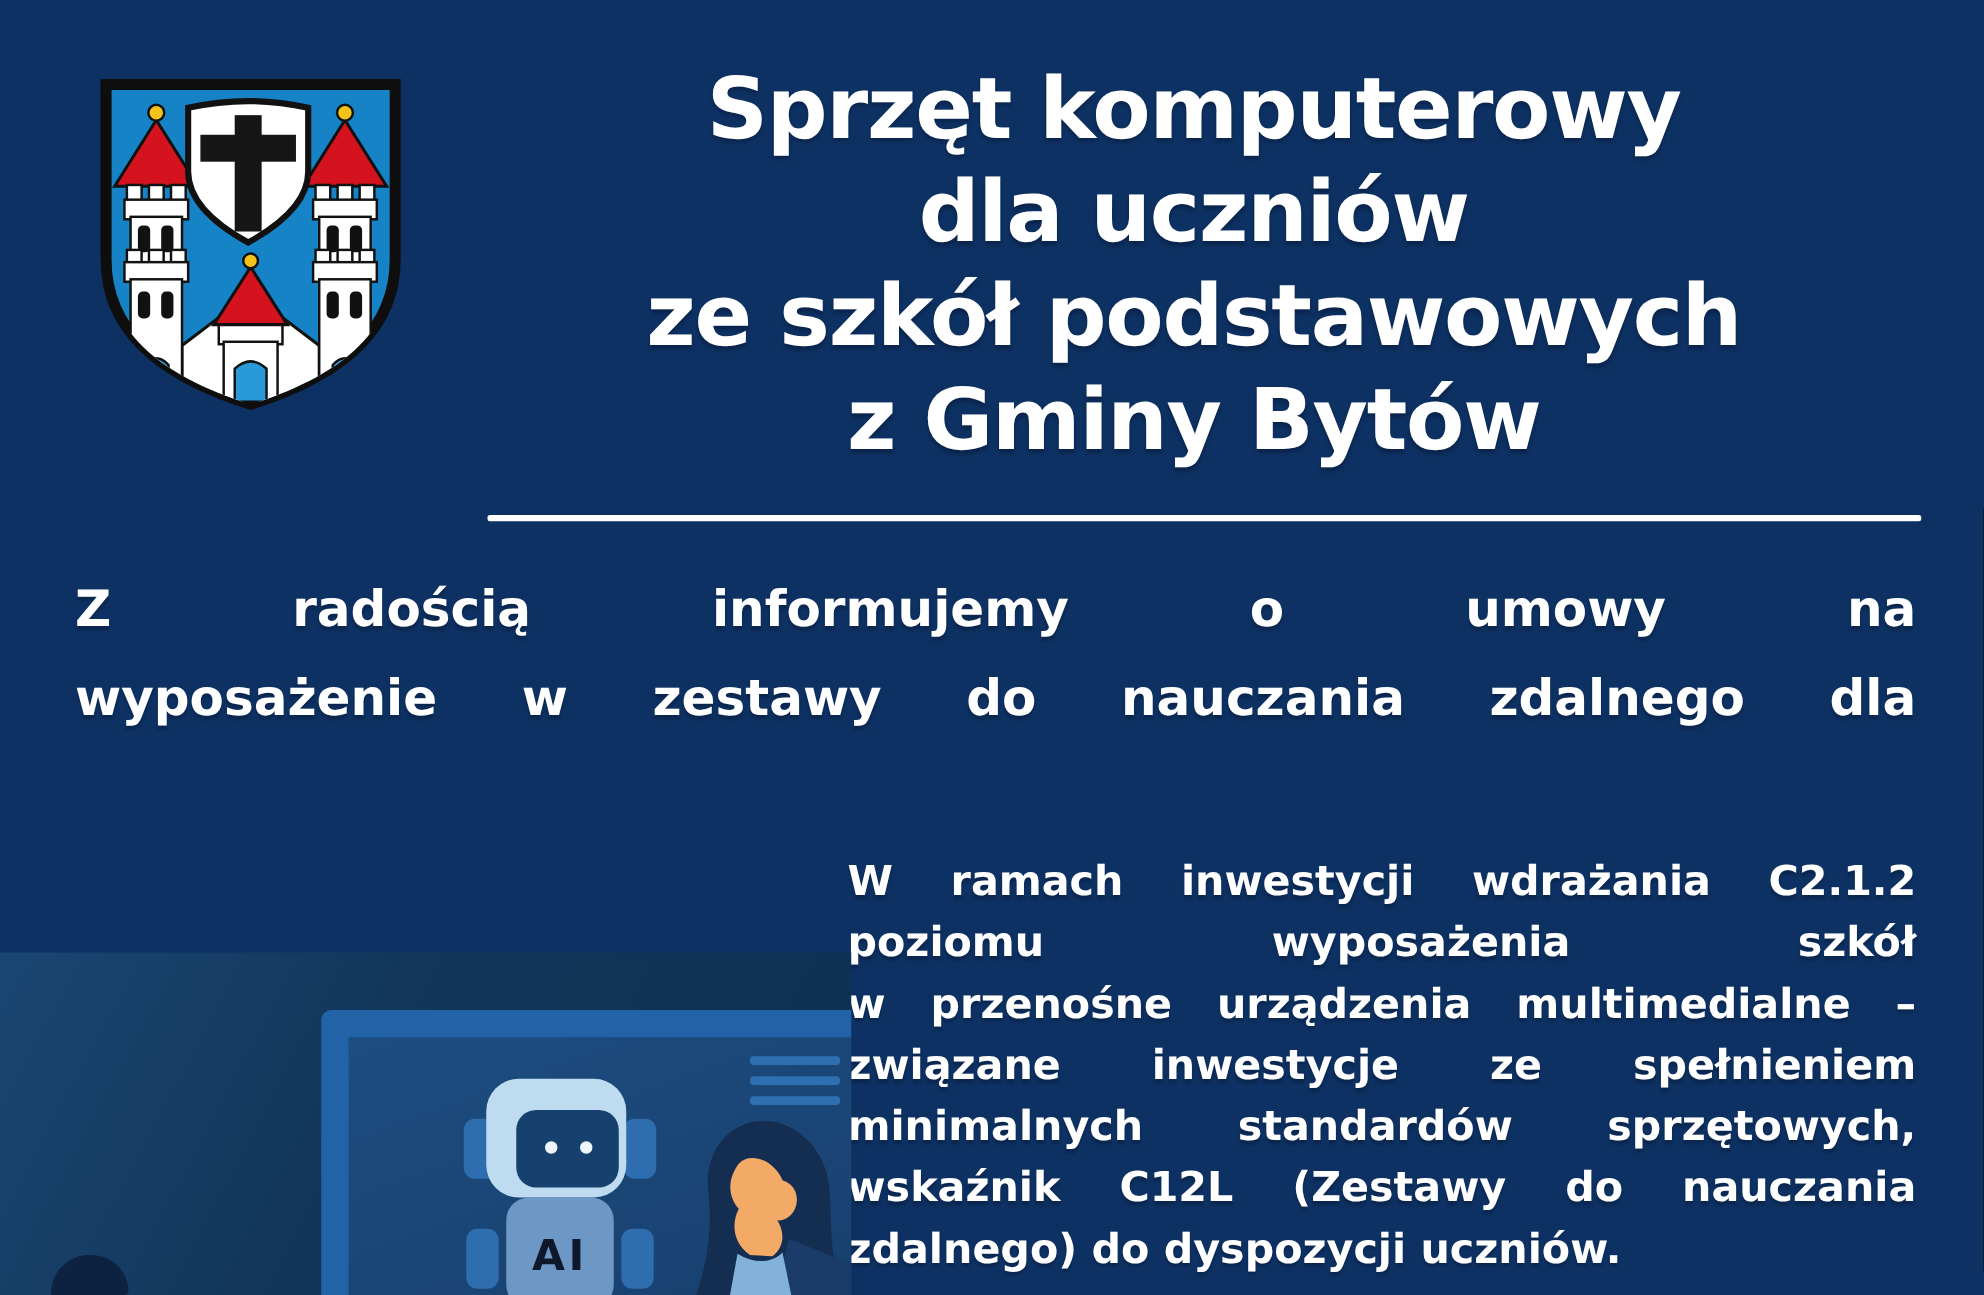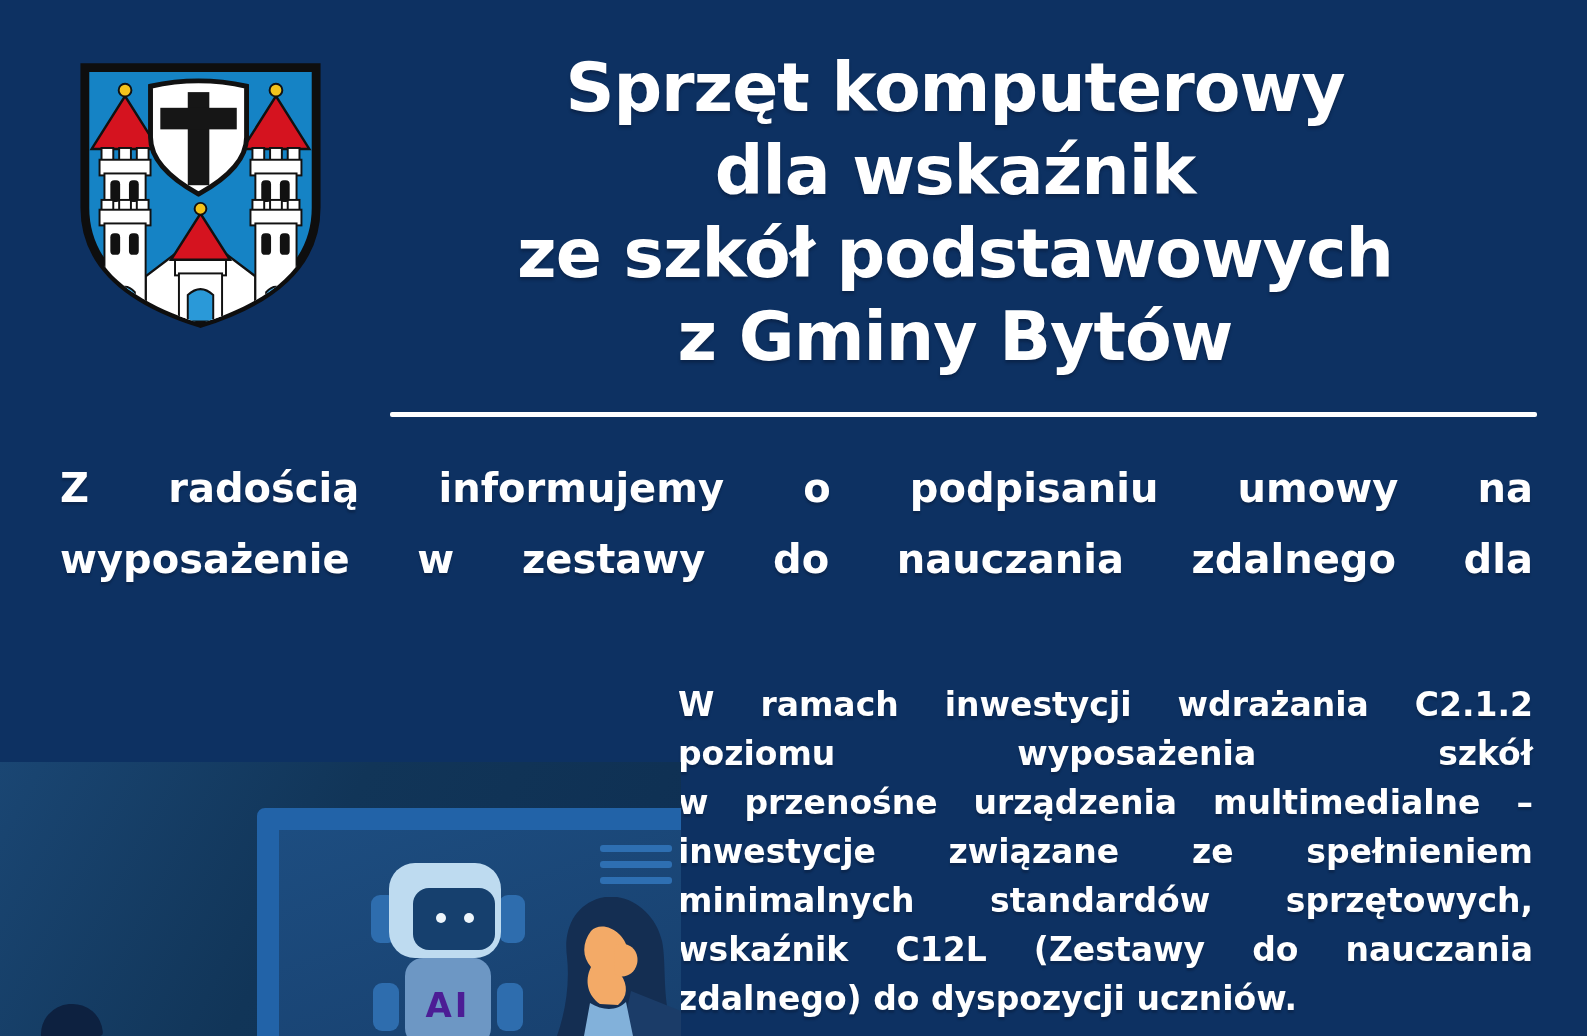--- a/index.html
+++ b/index.html
@@ -53,21 +53,21 @@
   .ear-l{left:2px; top:32px;} .ear-r{left:130px; top:32px;}
   .bear-l{left:4px; top:120px;} .bear-r{left:128px; top:120px;}
   .robot-head{left:20px; top:0; width:112px; height:95px; border-radius:26px; background:var(--robot-head);}
   .robot-face{left:44px; top:25px; width:82px; height:62px; border-radius:16px; background:var(--robot-face);}
   .robot-eye{width:10px; height:10px; border-radius:50%; background:#eef6fc; top:50px;}
   .eye-l{left:67px;} .eye-r{left:95px;}
   .robot-body{
     left:36px; top:95px; width:86px; height:88px; border-radius:18px; background:var(--robot-body);
     display:flex; align-items:center; justify-content:center;
   }
-  .robot-ai{font-size:34px; font-weight:700; letter-spacing:3px; color:#4c1d95; text-shadow:none; padding-top:6px;}
+  .robot-ai{font-size:34px; font-weight:700; letter-spacing:3px; color:#0f172a; text-shadow:none; padding-top:6px;}
   .teacher{position:absolute; left:555px; top:135px; width:126px; height:139px;}
   .teacher svg{width:100%; height:100%; display:block;}
   .student-head{
     position:absolute; left:40px; top:242px; width:62px; height:34px;
     background:#0d2140; border-radius:32px 32px 4px 4px; transform:rotate(-4deg);
   }
 </style>
 </head>
 <body>
 
@@ -116,37 +116,37 @@
       <g>
         <path d="M74,28 Q123,17 172,28 L172,80 Q172,111 123,138 Q74,111 74,80 Z" fill="#fff" stroke="#111" stroke-width="5"></path>
         <rect x="112" y="34" width="22" height="95" fill="#161616"></rect>
         <rect x="84" y="50" width="78" height="22" fill="#161616"></rect>
       </g>
     </svg>
   </div>
 
   <div class="title-block">
     <div class="title-line">Sprzęt komputerowy</div>
-    <div class="title-line">dla wskaźnik</div>
+    <div class="title-line">dla uczniów</div>
     <div class="title-line">ze szkół podstawowych</div>
     <div class="title-line">z Gminy Bytów</div>
   </div>
 
   <div class="divider"></div>
 
   <div class="para intro">
-      <div class="tline just"><span>Z</span><span>radością</span><span>informujemy</span><span>o</span><span>podpisaniu</span><span>umowy</span><span>na</span></div>
+      <div class="tline just"><span>Z</span><span>radością</span><span>informujemy</span><span>o</span><span>umowy</span><span>na</span></div>
       <div class="tline just"><span>wyposażenie</span><span>w</span><span>zestawy</span><span>do</span><span>nauczania</span><span>zdalnego</span><span>dla</span></div>
     </div>
 
   <div class="para invest">
       <div class="tline just"><span>W</span><span>ramach</span><span>inwestycji</span><span>wdrażania</span><span>C2.1.2</span></div>
       <div class="tline just"><span>poziomu</span><span>wyposażenia</span><span>szkół</span></div>
       <div class="tline just"><span>w</span><span>przenośne</span><span>urządzenia</span><span>multimedialne</span><span>–</span></div>
-      <div class="tline just"><span>inwestycje</span><span>związane</span><span>ze</span><span>spełnieniem</span></div>
+      <div class="tline just"><span>związane</span><span>inwestycje</span><span>ze</span><span>spełnieniem</span></div>
       <div class="tline just"><span>minimalnych</span><span>standardów</span><span>sprzętowych,</span></div>
       <div class="tline just"><span>wskaźnik</span><span>C12L</span><span>(Zestawy</span><span>do</span><span>nauczania</span></div>
       <div class="tline">zdalnego) do dyspozycji uczniów.</div>
     </div>
 
   <div class="illustration">
     <div class="screen-frame"></div>
 
     <div class="screen-text-lines">
       <div class="screen-text-line"></div>

